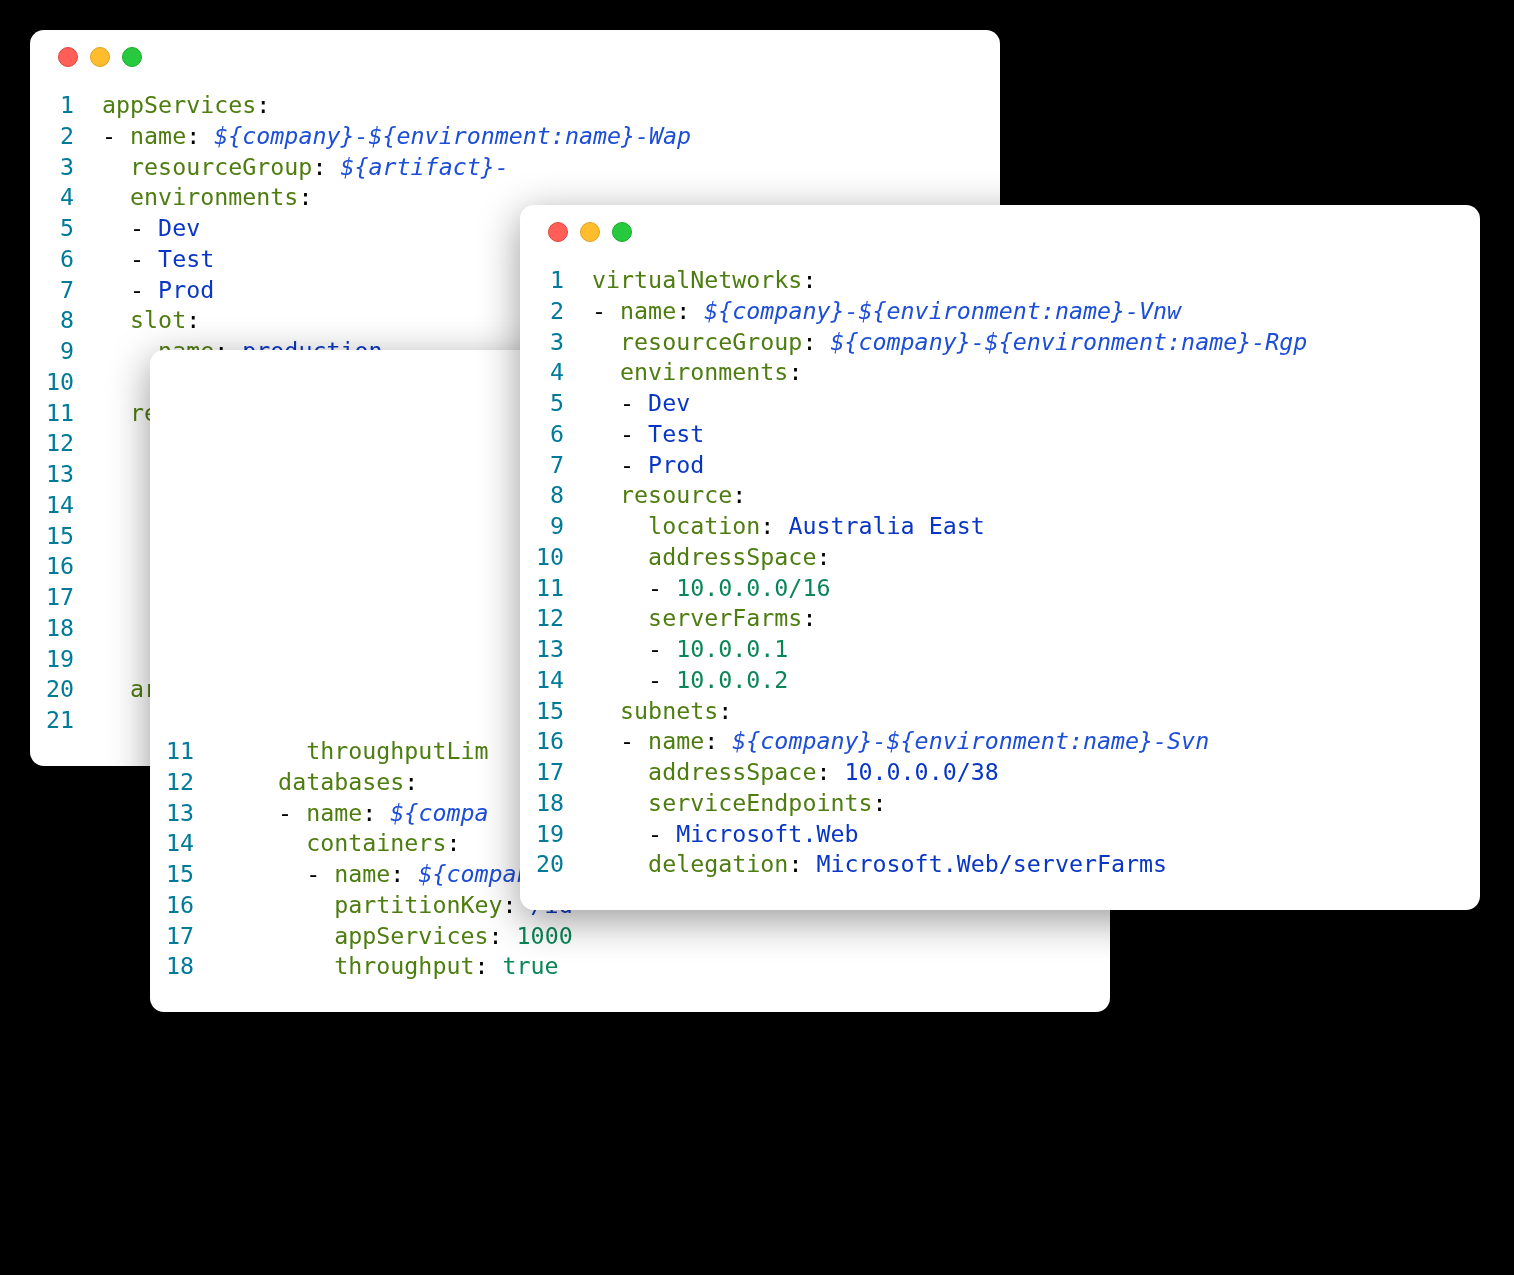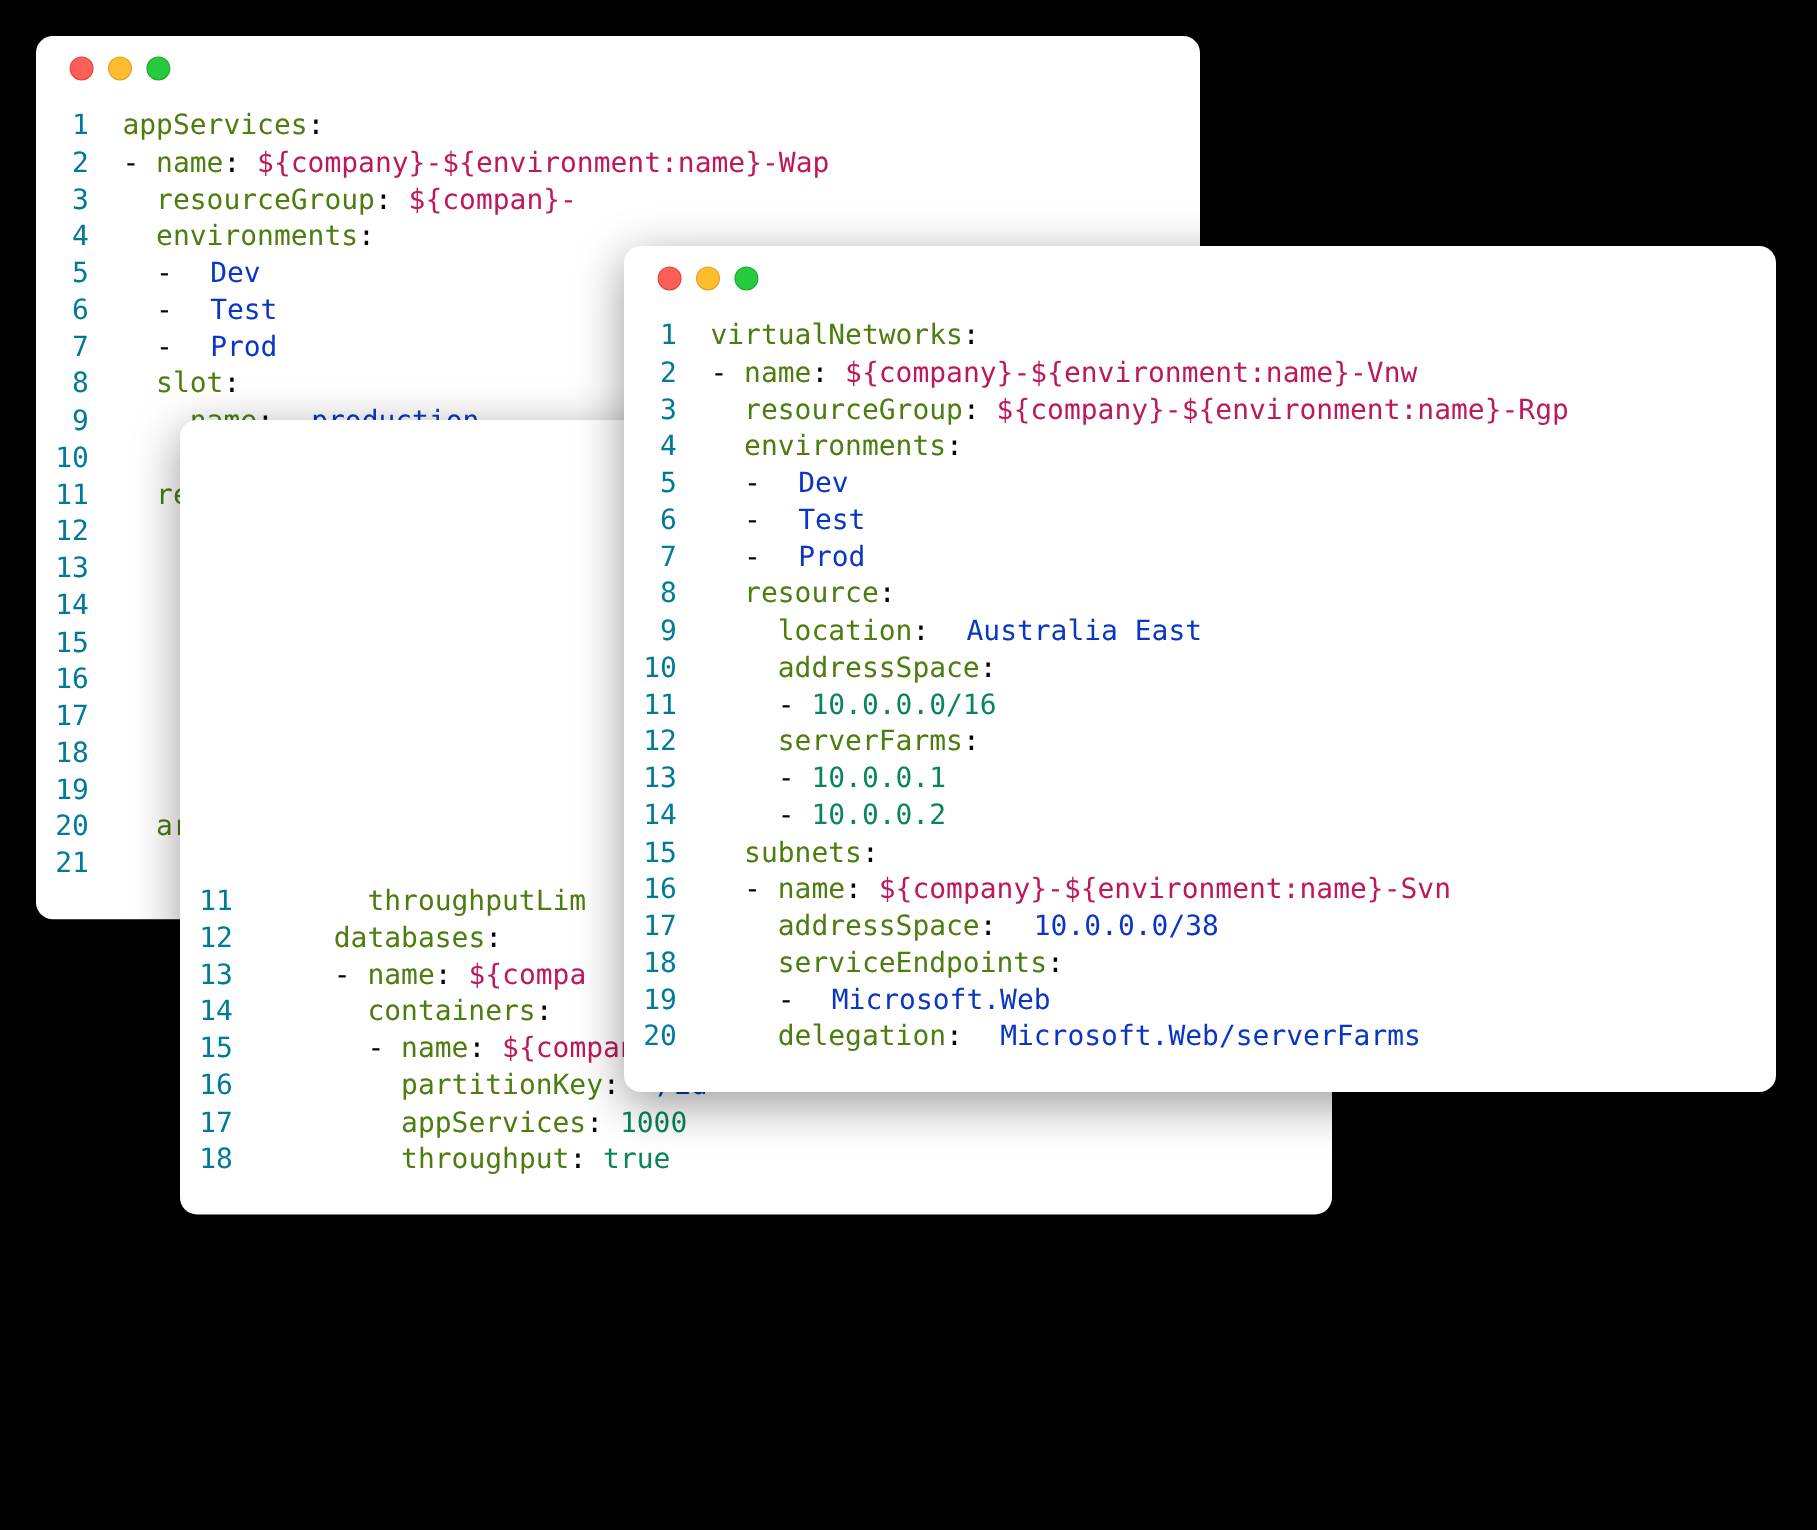--- a/index.html
+++ b/index.html
@@ -41,38 +41,38 @@
   .ln {
     width: 72px;
     text-align: right;
     color: #007a99;
     padding-right: 28px;
     user-select: none;
     flex-shrink: 0;
   }
   .content { flex:1; overflow:hidden; }
   .k { color:#4d7c0f; }   
-  .s { color:#0a36c5;margin-left:17px; }   
-  .v { color:#be185d; }   
+  .s { color:#0a36c5; }   
+  .v { color:#1d4ed8;font-style:italic; }   
   .n { color:#098658;text-align:right; }   
   .p { color:#000; }      
 </style>
 </head>
 <body>
 
 <div class="window w1">
   <div class="titlebar">
     <div class="dot tr"></div>
     <div class="dot ty"></div>
     <div class="dot tg"></div>
   </div>
   <div class="code">
       <div class="line"><span class="ln">1</span><span class="content"><span class="k">appServices</span><span class="p">:</span></span></div>
       <div class="line"><span class="ln">2</span><span class="content"><span class="p">- </span><span class="k">name</span><span class="p">: </span><span class="v">${company}-${environment:name}-Wap</span></span></div>
-      <div class="line"><span class="ln">3</span><span class="content"><span class="p">  </span><span class="k">resourceGroup</span><span class="p">: </span><span class="v">${compan}-</span></span></div>
+      <div class="line"><span class="ln">3</span><span class="content"><span class="p">  </span><span class="k">resourceGroup</span><span class="p">: </span><span class="v">${artifact}-</span></span></div>
       <div class="line"><span class="ln">4</span><span class="content"><span class="p">  </span><span class="k">environments</span><span class="p">:</span></span></div>
       <div class="line"><span class="ln">5</span><span class="content"><span class="p">  - </span><span class="s">Dev</span></span></div>
       <div class="line"><span class="ln">6</span><span class="content"><span class="p">  - </span><span class="s">Test</span></span></div>
       <div class="line"><span class="ln">7</span><span class="content"><span class="p">  - </span><span class="s">Prod</span></span></div>
       <div class="line"><span class="ln">8</span><span class="content"><span class="p">  </span><span class="k">slot</span><span class="p">:</span></span></div>
       <div class="line"><span class="ln">9</span><span class="content"><span class="p">    </span><span class="k">name</span><span class="p">: </span><span class="s">production</span></span></div>
       <div class="line"><span class="ln">10</span><span class="content"><span class="p">    </span><span class="k">allocation</span><span class="p">: </span><span class="n">100</span></span></div>
       <div class="line"><span class="ln">11</span><span class="content"><span class="p">  </span><span class="k">resource</span><span class="p">:</span></span></div>
       <div class="line"><span class="ln">12</span><span class="content"><span class="p">    </span><span class="k">location</span><span class="p">: </span><span class="s">Australia East</span></span></div>
       <div class="line"><span class="ln">13</span><span class="content"><span class="p">    </span><span class="k">appServicePlan</span><span class="p">: </span><span class="v">${compan</span></span></div>

